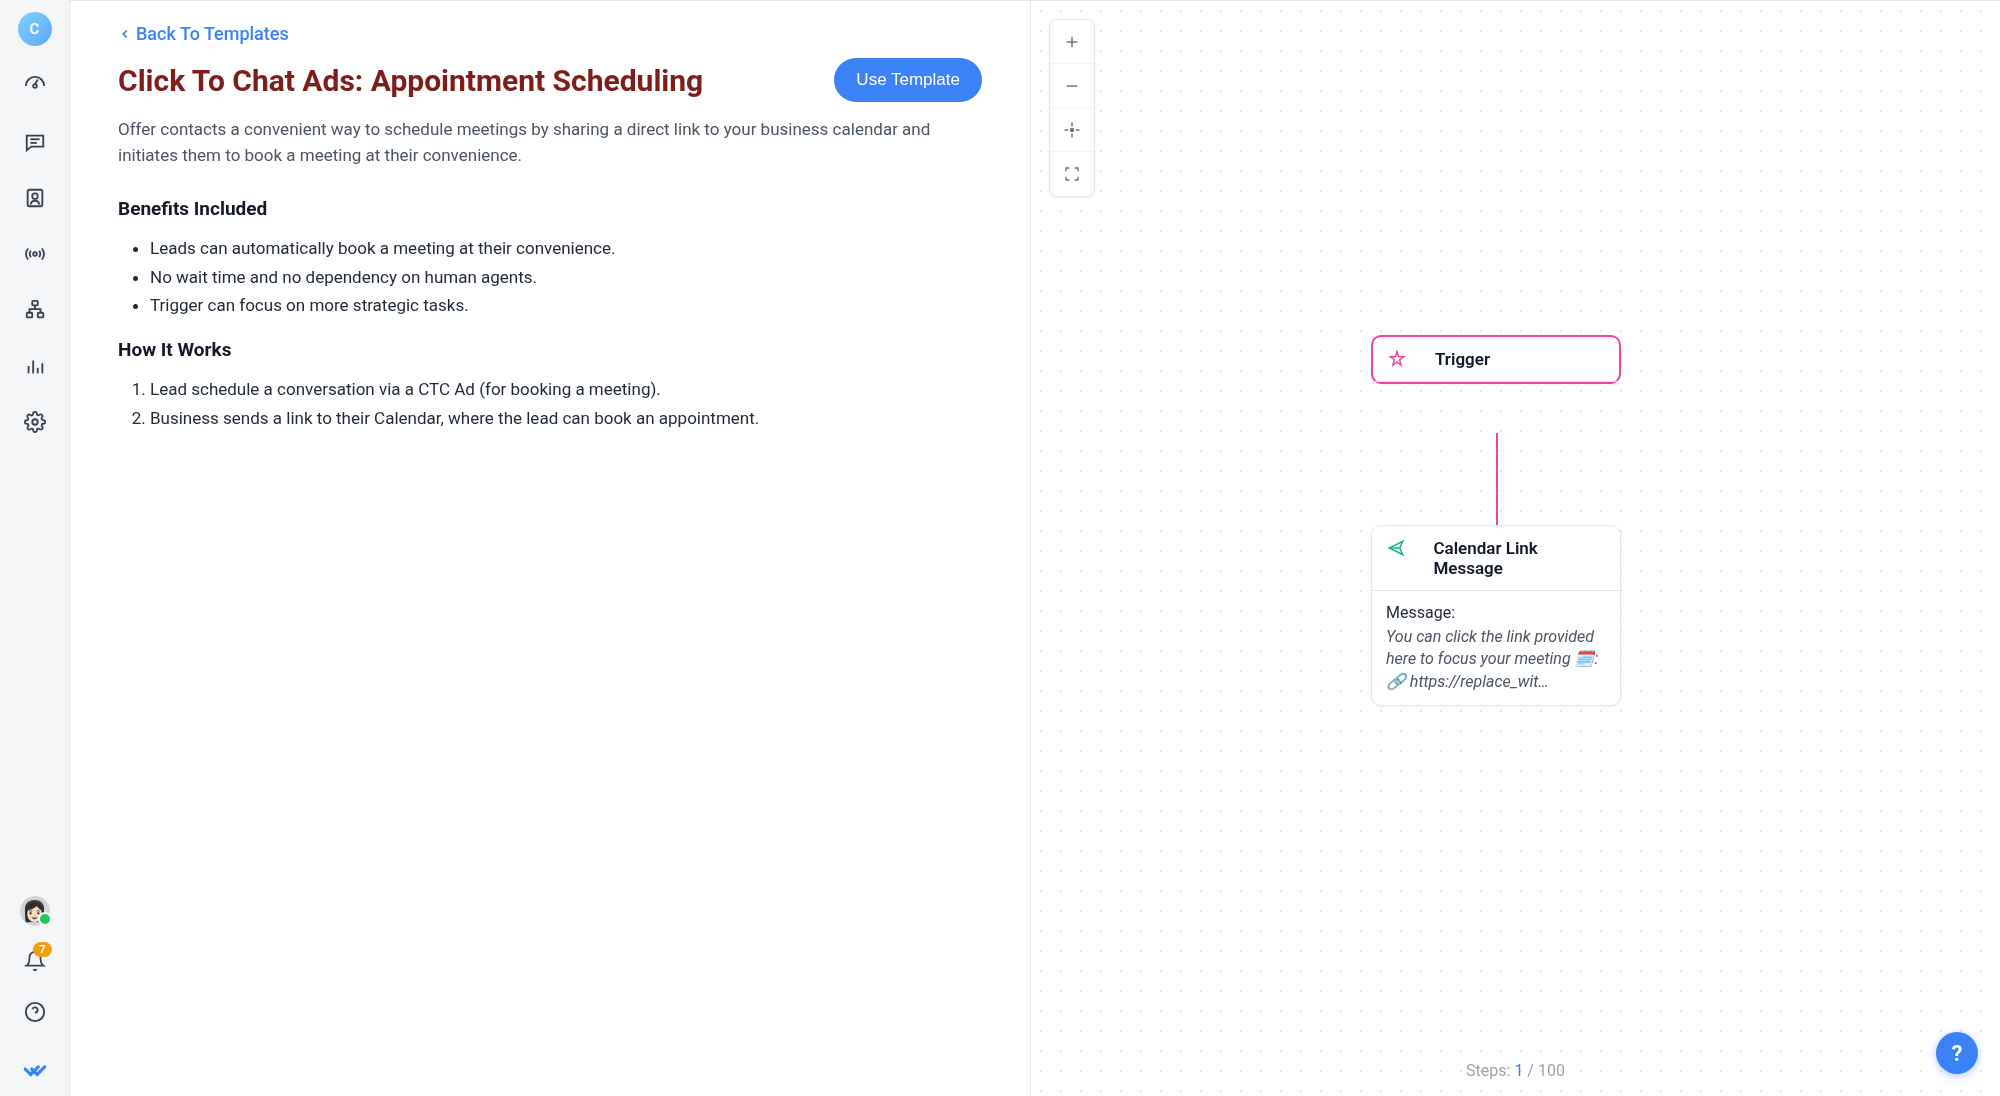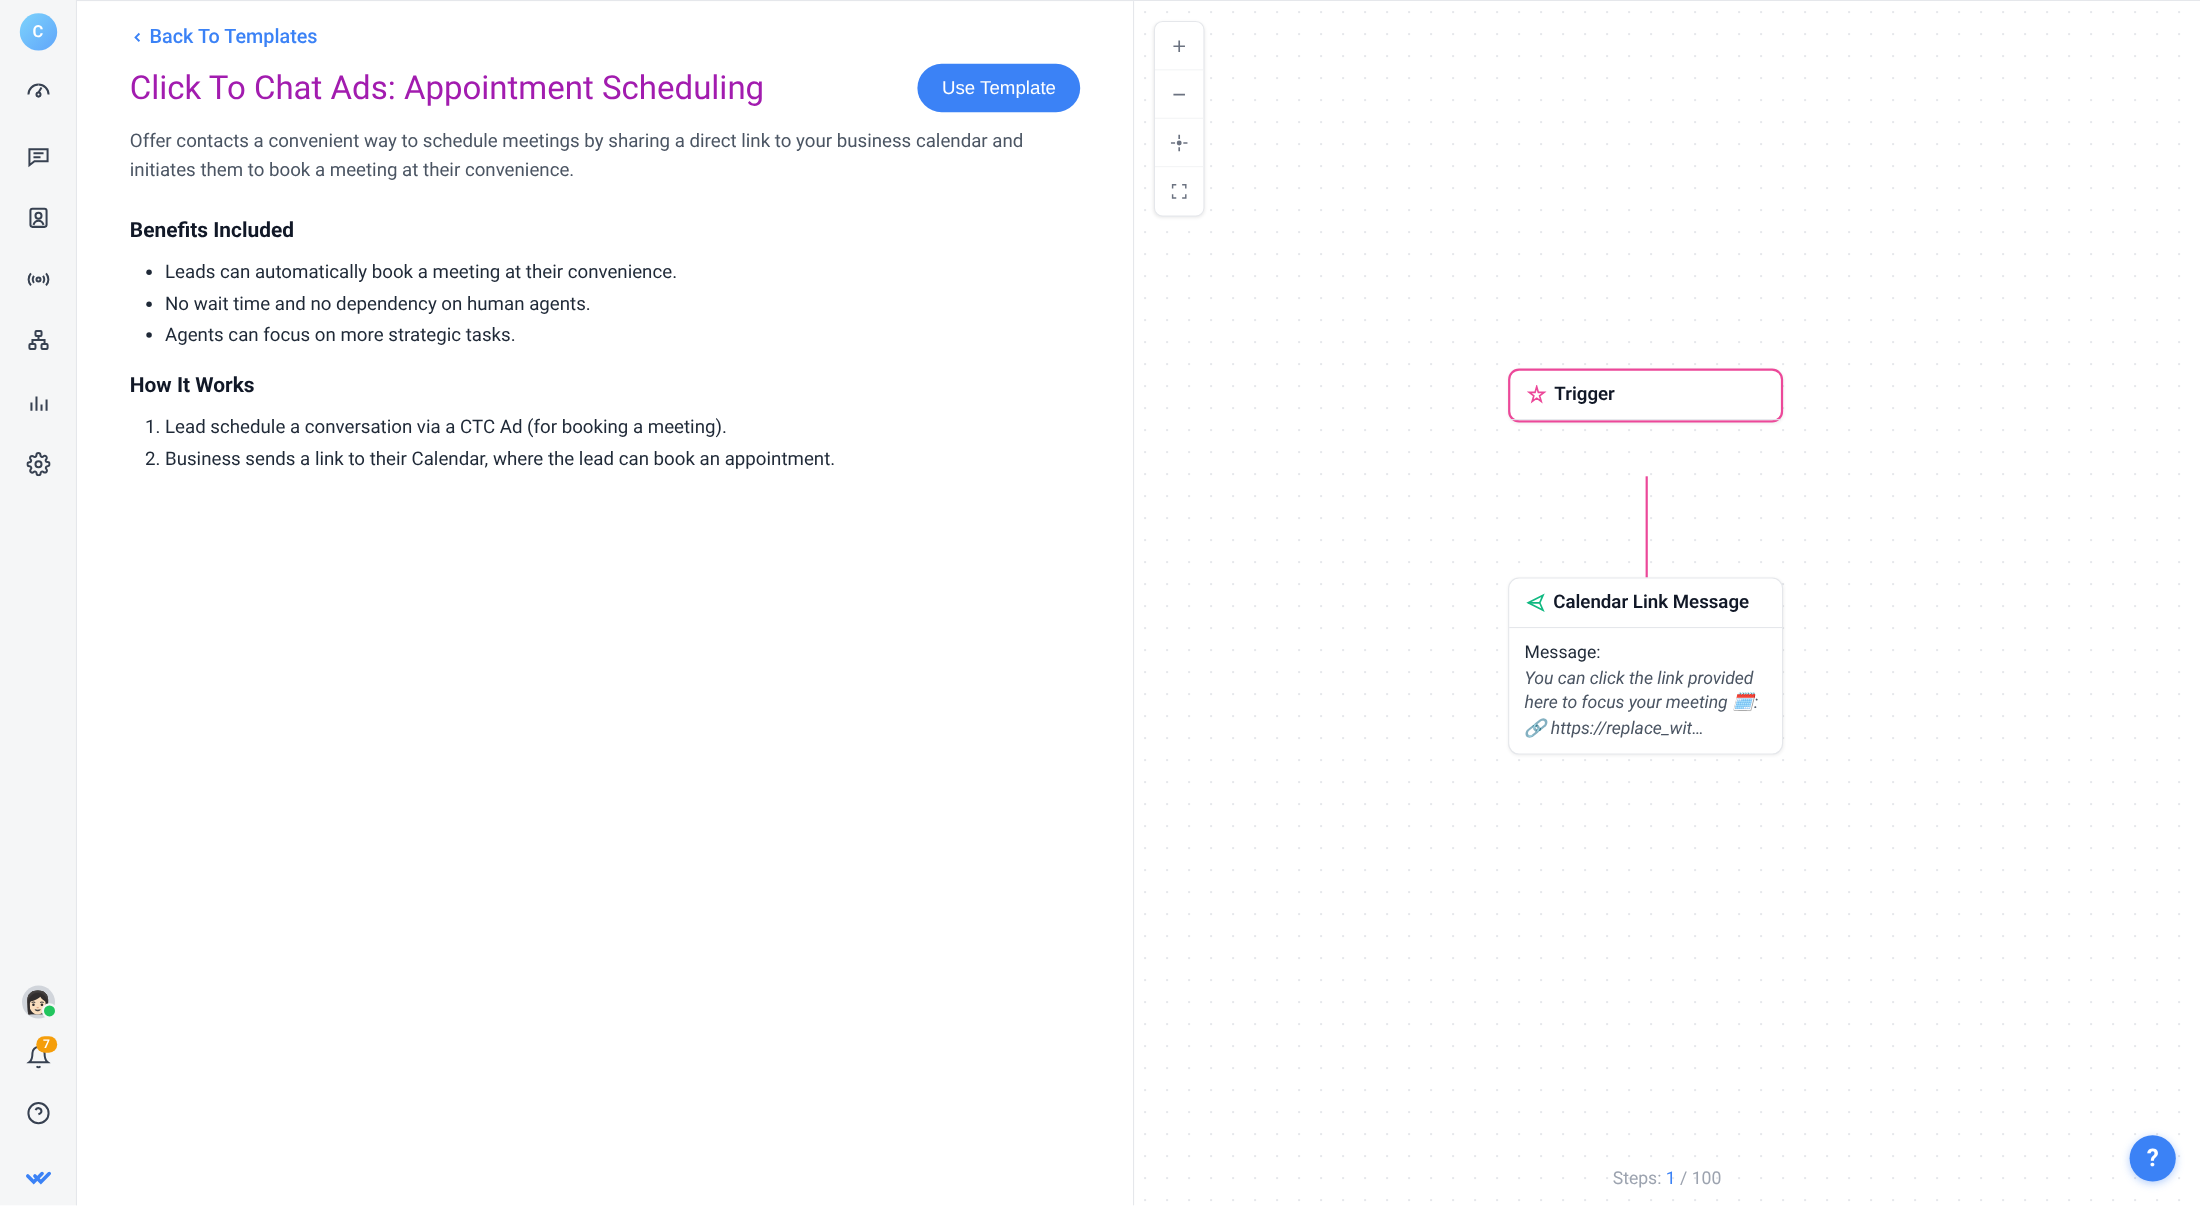--- a/index.html
+++ b/index.html
@@ -11,35 +11,35 @@
 .sidebar .avatar-c { width:34px; height:34px; border-radius:50%; background:linear-gradient(135deg,#7dd3fc,#60a5fa); display:flex; align-items:center; justify-content:center; color:#fff; font-weight:600; font-size:15px; cursor:pointer; }
 .sidebar .user-avatar { width:30px; height:30px; border-radius:50%; background:#d1d5db; position:relative; cursor:pointer; display:flex; align-items:center; justify-content:center; font-size:20px; }
 .sidebar .user-avatar::after { content:""; position:absolute; bottom:0; right:-2px; width:10px; height:10px; background:#22c55e; border:2px solid #f5f6f7; border-radius:50%; }
 .sidebar .bell-wrap { position:relative; cursor:pointer; }
 .sidebar .badge { position:absolute; top:-8px; right:-6px; background:#f59e0b; color:#fff; font-size:11px; font-weight:600; border-radius:10px; padding:1px 6px; }
 .sidebar .logo-check { color:#3b82f6; }
 .main { flex:1; display:flex; border-top:1px solid #e5e7eb; }
 .left-panel { width:960px; padding:22px 48px 0 48px; overflow-y:auto; }
 .back-link { display:flex; align-items:center; gap:4px; color:#3b82f6; font-size:18px; font-weight:500; cursor:pointer; margin-bottom:14px; }
 .title-row { display:flex; align-items:center; justify-content:space-between; margin-bottom:14px; }
-.title-row h1 { font-size:30px; font-weight:400; color:#a21caf; }
+.title-row h1 { font-size:30px; font-weight:700; color:#7f1d1d; }
 .use-btn { background:#3b82f6; color:#fff; border:none; padding:12px 22px; border-radius:999px; font-size:17px; font-weight:500; cursor:pointer; }
 .desc { color:#4b5563; font-size:17px; line-height:1.55; margin-bottom:28px; max-width:820px; }
 .section-h { font-size:19px; font-weight:700; color:#111827; margin-bottom:14px; }
 .bullets { list-style:disc; padding-left:32px; margin-bottom:18px; }
 .bullets li { font-size:17px; color:#1f2937; line-height:1.7; }
 .steps { list-style:decimal; padding-left:32px; }
 .steps li { font-size:17px; color:#1f2937; line-height:1.7; }
 .canvas { flex:1; position:relative; background:#fff; border-left:1px solid #e5e7eb; background-image:radial-gradient(#e5e7eb 1px, transparent 1px); background-size:20px 20px; }
 .zoom-controls { position:absolute; top:18px; left:18px; background:#fff; border:1px solid #e5e7eb; border-radius:8px; box-shadow:0 1px 3px rgba(0,0,0,0.08); display:flex; flex-direction:column; overflow:hidden; }
 .zoom-controls .zbtn { width:44px; height:44px; display:flex; align-items:center; justify-content:center; cursor:pointer; color:#6b7280; border-bottom:1px solid #f3f4f6; }
 .zoom-controls .zbtn:last-child { border-bottom:none; }
 .node { position:absolute; background:#fff; border:1px solid #e5e7eb; border-radius:10px; box-shadow:0 1px 3px rgba(0,0,0,0.06); width:250px; }
 .node.trigger { border:2px solid #ec4899; top:334px; left:340px; }
-.node .node-head { display:flex; align-items:flex-start; gap:6px; padding:12px 14px; border-bottom:1px solid #e5e7eb; }
+.node .node-head { display:flex; align-items:flex-start; gap:28px; padding:12px 14px; border-bottom:1px solid #e5e7eb; }
 .node .node-head .nicon { width:20px; height:20px; display:flex; align-items:center; justify-content:center; }
 .node .node-head .ntitle { font-size:17px; font-weight:600; color:#111827; }
 .node .node-body { padding:12px 14px; font-size:16px; color:#1f2937; }
 .node.action { top:524px; left:340px; }
 .node .msg-label { font-size:16px; color:#1f2937; margin-bottom:4px; }
 .node .msg-text { font-size:16px; color:#4b5563; font-style:italic; line-height:1.4; word-break:break-all; }
 .connector { position:absolute; left:465px; top:432px; width:2px; height:92px; background:#ec4899; }
 .steps-counter { position:absolute; bottom:16px; left:50%; transform:translateX(-50%); font-size:16px; color:#9ca3af; }
 .steps-counter .cur { color:#3b82f6; }
 .help-fab { position:absolute; bottom:22px; right:22px; width:42px; height:42px; border-radius:50%; background:#3b82f6; color:#fff; display:flex; align-items:center; justify-content:center; font-size:22px; font-weight:700; cursor:pointer; box-shadow:0 2px 8px rgba(59,130,246,0.4); }
@@ -136,21 +136,21 @@
       </div>
       <div class="title-row">
         <h1>Click To Chat Ads: Appointment Scheduling</h1>
         <button class="use-btn">Use Template</button>
       </div>
       <p class="desc">Offer contacts a convenient way to schedule meetings by sharing a direct link to your business calendar and initiates them to book a meeting at their convenience.</p>
       <h3 class="section-h">Benefits Included</h3>
       <ul class="bullets">
         <li>Leads can automatically book a meeting at their convenience.</li>
         <li>No wait time and no dependency on human agents.</li>
-        <li>Agents can focus on more strategic tasks.</li>
+        <li>Trigger can focus on more strategic tasks.</li>
       </ul>
       <h3 class="section-h">How It Works</h3>
       <ol class="steps">
         <li>Lead schedule a conversation via a CTC Ad (for booking a meeting).</li>
         <li>Business sends a link to their Calendar, where the lead can book an appointment.</li>
       </ol>
     </div>
 
     <div class="canvas">
       <div class="zoom-controls">

